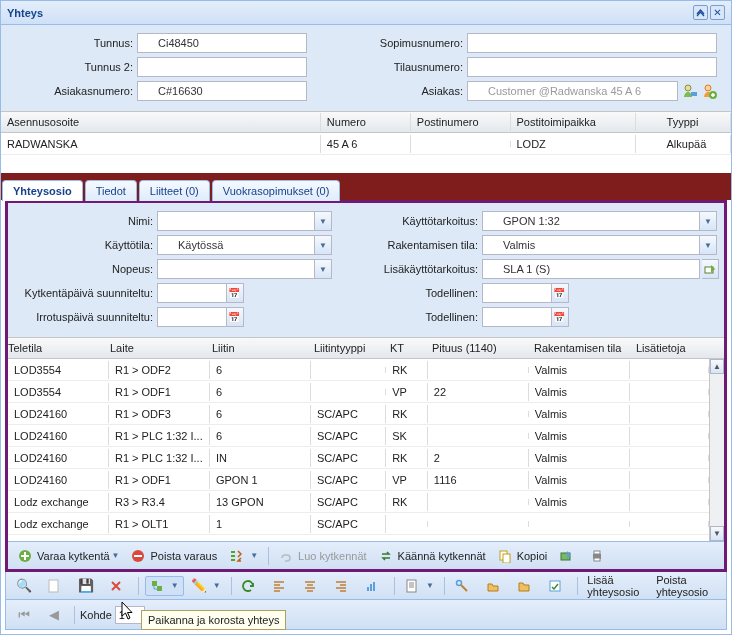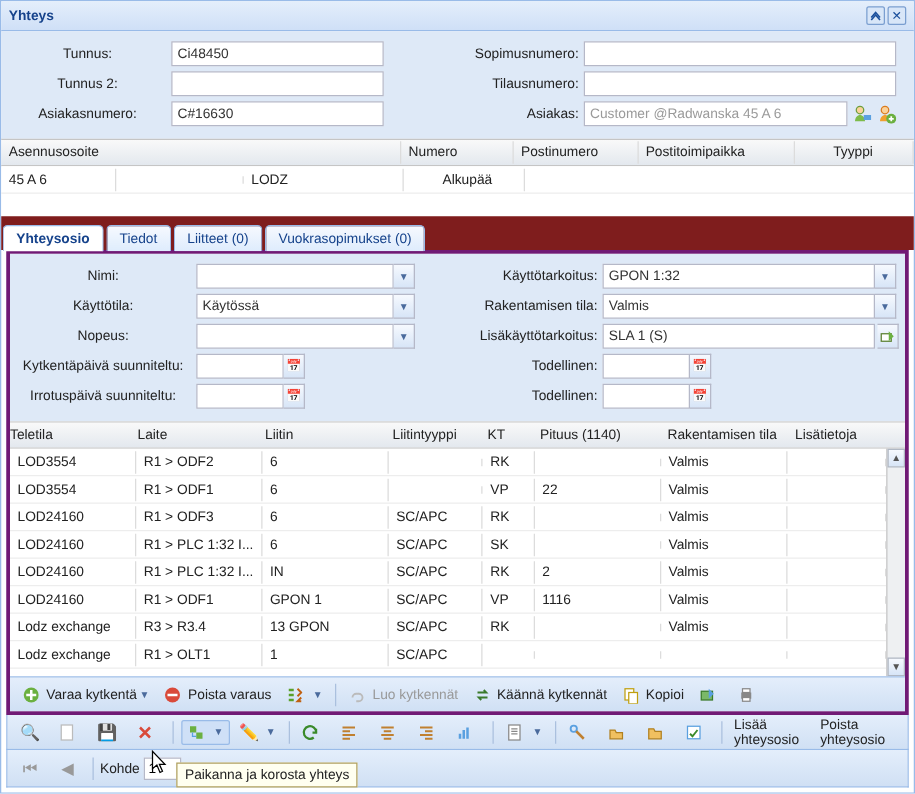--- a/index.html
+++ b/index.html
@@ -42,34 +42,34 @@
     font-size: 10px;
     color: #1a4f9c;
   }
   .form-top {
     background: #dee9f7;
     padding: 8px 6px 6px 6px;
   }
   .row { display: flex; margin-bottom: 4px; align-items: center; }
   .row .lbl {
     width: 130px;
-    text-align: center;
+    text-align: right;
     padding-right: 4px;
     color: #222;
   }
   .row .lbl2 {
     width: 120px;
     text-align: right;
     padding-right: 4px;
   }
   .txt {
     border: 1px solid #b5b8c8;
     background: #fff;
     height: 20px;
-    padding: 2px 4px;
+    padding: 2px 20px;
     font-size: 11px;
     color: #333;
   }
   .txt-r { color: #9a9a9a; }
   .combo-arrow {
     width: 17px; height: 20px;
     border: 1px solid #b5b8c8; border-left: none;
     background: linear-gradient(#f6f9fe,#d7e5f7);
     display: flex; align-items: center; justify-content: center;
     cursor: pointer;
@@ -268,20 +268,21 @@
 
   <div class="grid-hdr">
     <div class="col addr-c1">Asennusosoite</div>
     <div class="col addr-c2">Numero</div>
     <div class="col addr-c3">Postinumero</div>
     <div class="col addr-c4">Postitoimipaikka</div>
     <div class="col addr-c5">Tyyppi</div>
   </div>
   <div style="background:#fff;height:40px;">
     <div class="grid-row">
+      <div class="col addr-c1">RADWANSKA</div>
       <div class="col addr-c2">45 A 6</div>
       <div class="col addr-c3"></div>
       <div class="col addr-c4">LODZ</div>
       <div class="col addr-c5">Alkupää</div>
     </div>
   </div>
 
   <div class="tabs">
     <div class="tab active">Yhteysosio</div>
     <div class="tab">Tiedot</div>

